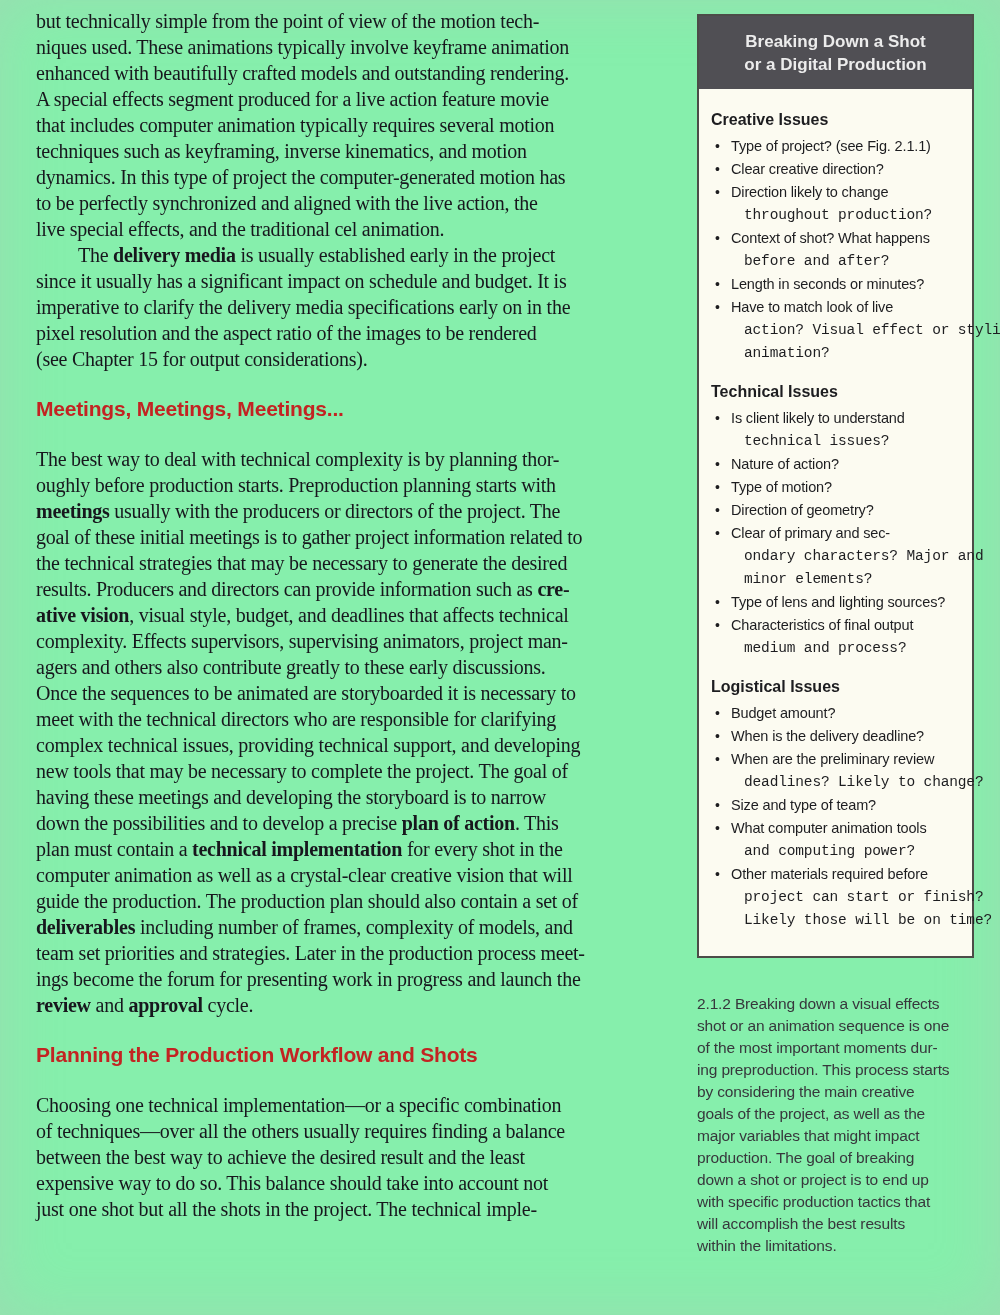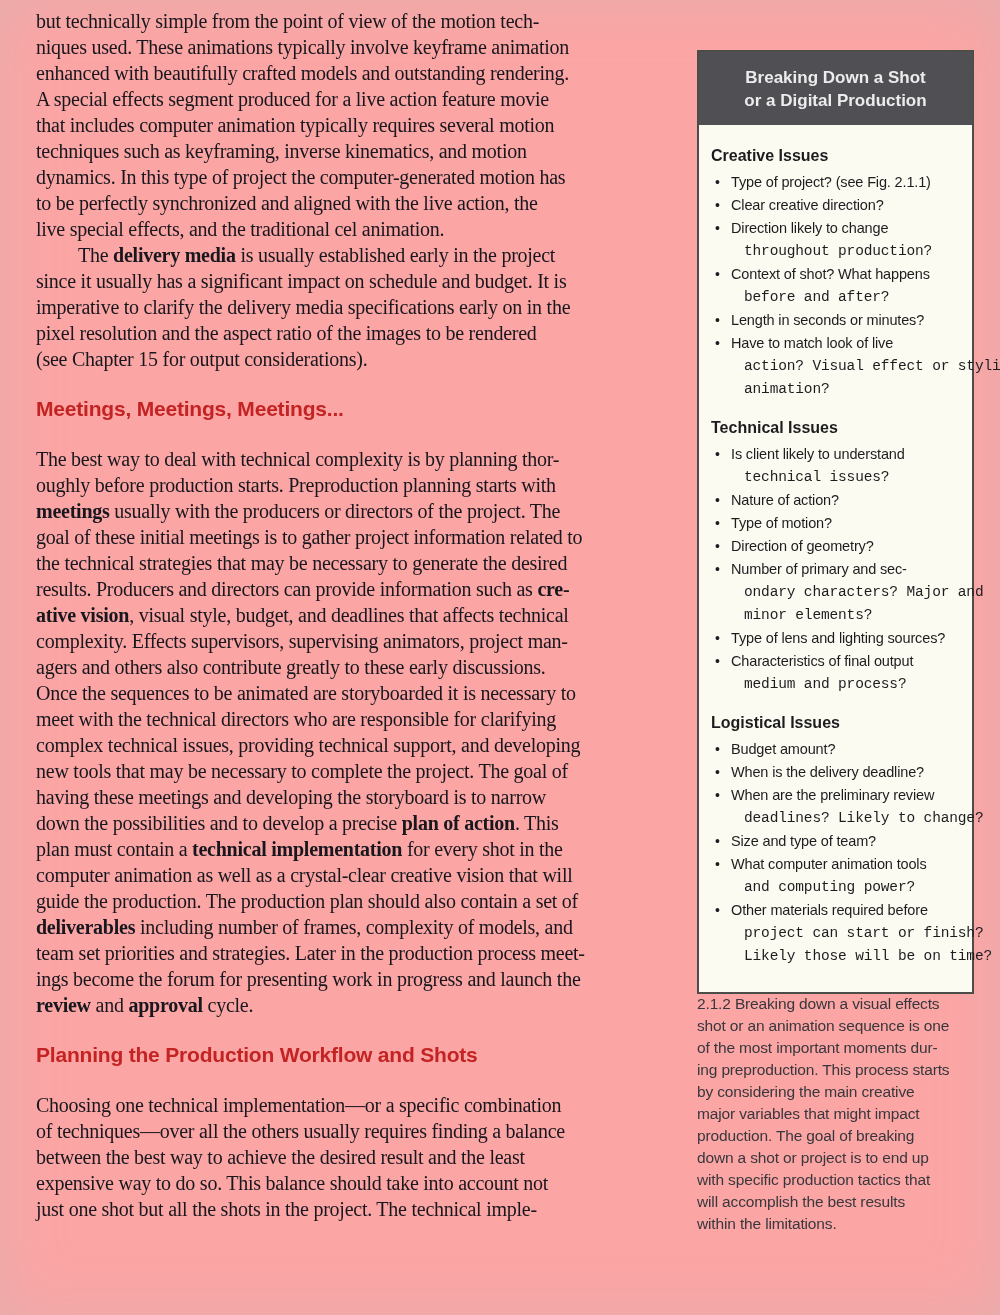--- a/index.html
+++ b/index.html
@@ -4,39 +4,39 @@
 <style>
   html,body{margin:0;padding:0;}
   body{
     width:1000px;height:1315px;
     background:#f6f6f2;
     font-family:"Liberation Serif",serif;
     color:#17171d;
     position:relative;
     overflow:hidden;
   }
-  .page{position:absolute;inset:0;background:#fca5a5;box-shadow:inset 0 0 60px rgba(190,190,185,.35);}
+  .page{position:absolute;inset:0;background:#86efac;box-shadow:inset 0 0 60px rgba(190,190,185,.35);}
 
   
   .main-col{position:absolute;left:36px;top:8px;width:644px;}
   .para{margin:0;}
   .line{white-space:nowrap;font-size:20px;line-height:26px;letter-spacing:-0.25px;}
   .line b{font-weight:bold;margin-top:40px;}
   .first-indent{text-indent:42px;}
   .red-heading{
     color:#c32322;
     font-family:"Liberation Sans",sans-serif;
     font-weight:bold;font-size:21px;line-height:26px;
     margin:24px 0;white-space:nowrap;letter-spacing:-0.2px;
   }
 
   
   .sidebar-box{
     position:absolute;left:697px;top:14px;width:277px;height:944px;
-    background:#fcfbf1;border:2px solid #4c4c48;box-sizing:border-box;margin-top:36px;
+    background:#fcfbf1;border:2px solid #4c4c48;box-sizing:border-box;
   }
   .sidebar-header{
     background:#504f54;color:#ececec;
     font-family:"Liberation Sans",sans-serif;font-weight:bold;
     font-size:17px;line-height:23px;text-align:center;
     padding:14px 4px 13px;
   }
   .sidebar-body{
     padding:20px 8px 0 12px;
     font-family:"Liberation Sans",sans-serif;color:#1d1d20;
@@ -184,21 +184,21 @@
         </div>
         <div class="bullet-item">
           <span class="bullet">•</span>
           <div class="bullet-lines">
             <div class="bline">Direction of geometry?</div>
           </div>
         </div>
         <div class="bullet-item">
           <span class="bullet">•</span>
           <div class="bullet-lines">
-            <div class="bline">Number of primary and sec-</div>
+            <div class="bline">Clear of primary and sec-</div>
             <div class="bline">ondary characters? Major and</div>
             <div class="bline">minor elements?</div>
           </div>
         </div>
         <div class="bullet-item">
           <span class="bullet">•</span>
           <div class="bullet-lines">
             <div class="bline">Type of lens and lighting sources?</div>
           </div>
         </div>
@@ -252,20 +252,21 @@
         </div>
       </div>
   </aside>
 
   <div class="caption" id="caption">
       <div class="cap-line">2.1.2 Breaking down a visual effects</div>
       <div class="cap-line">shot or an animation sequence is one</div>
       <div class="cap-line">of the most important moments dur-</div>
       <div class="cap-line">ing preproduction. This process starts</div>
       <div class="cap-line">by considering the main creative</div>
+      <div class="cap-line">goals of the project, as well as the</div>
       <div class="cap-line">major variables that might impact</div>
       <div class="cap-line">production. The goal of breaking</div>
       <div class="cap-line">down a shot or project is to end up</div>
       <div class="cap-line">with specific production tactics that</div>
       <div class="cap-line">will accomplish the best results</div>
       <div class="cap-line">within the limitations.</div>
     </div>
 
 </div>
 

